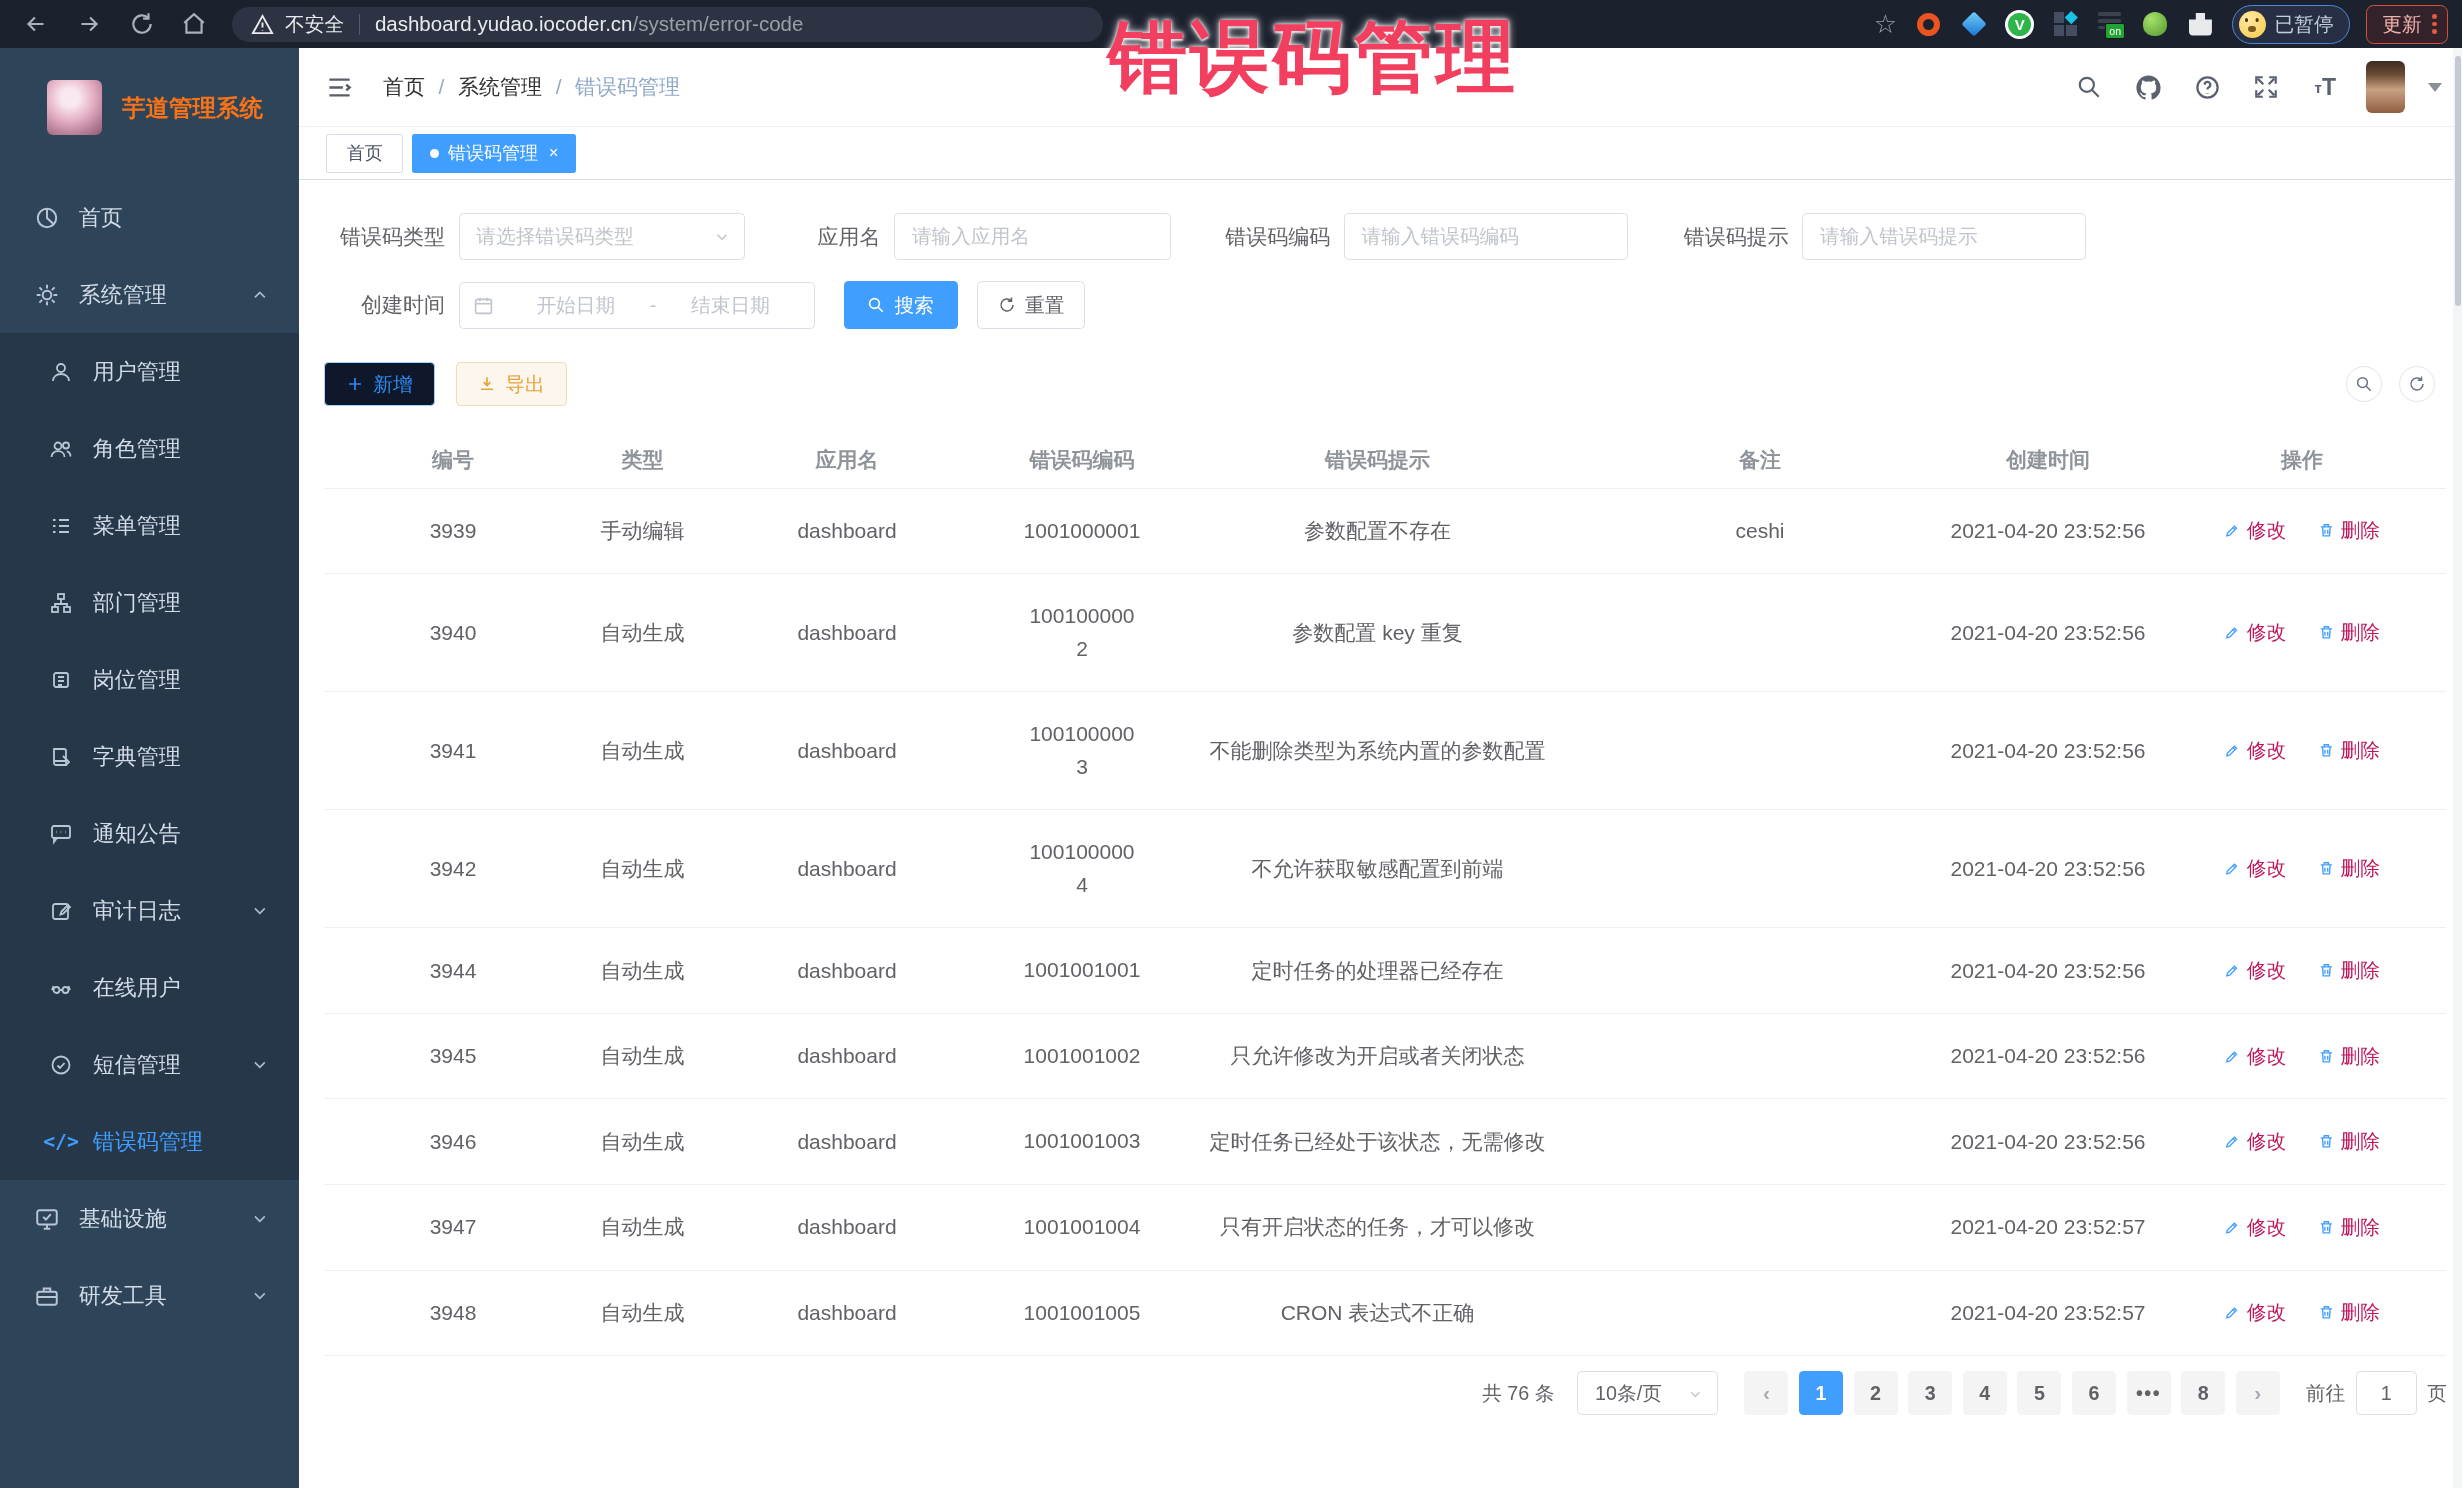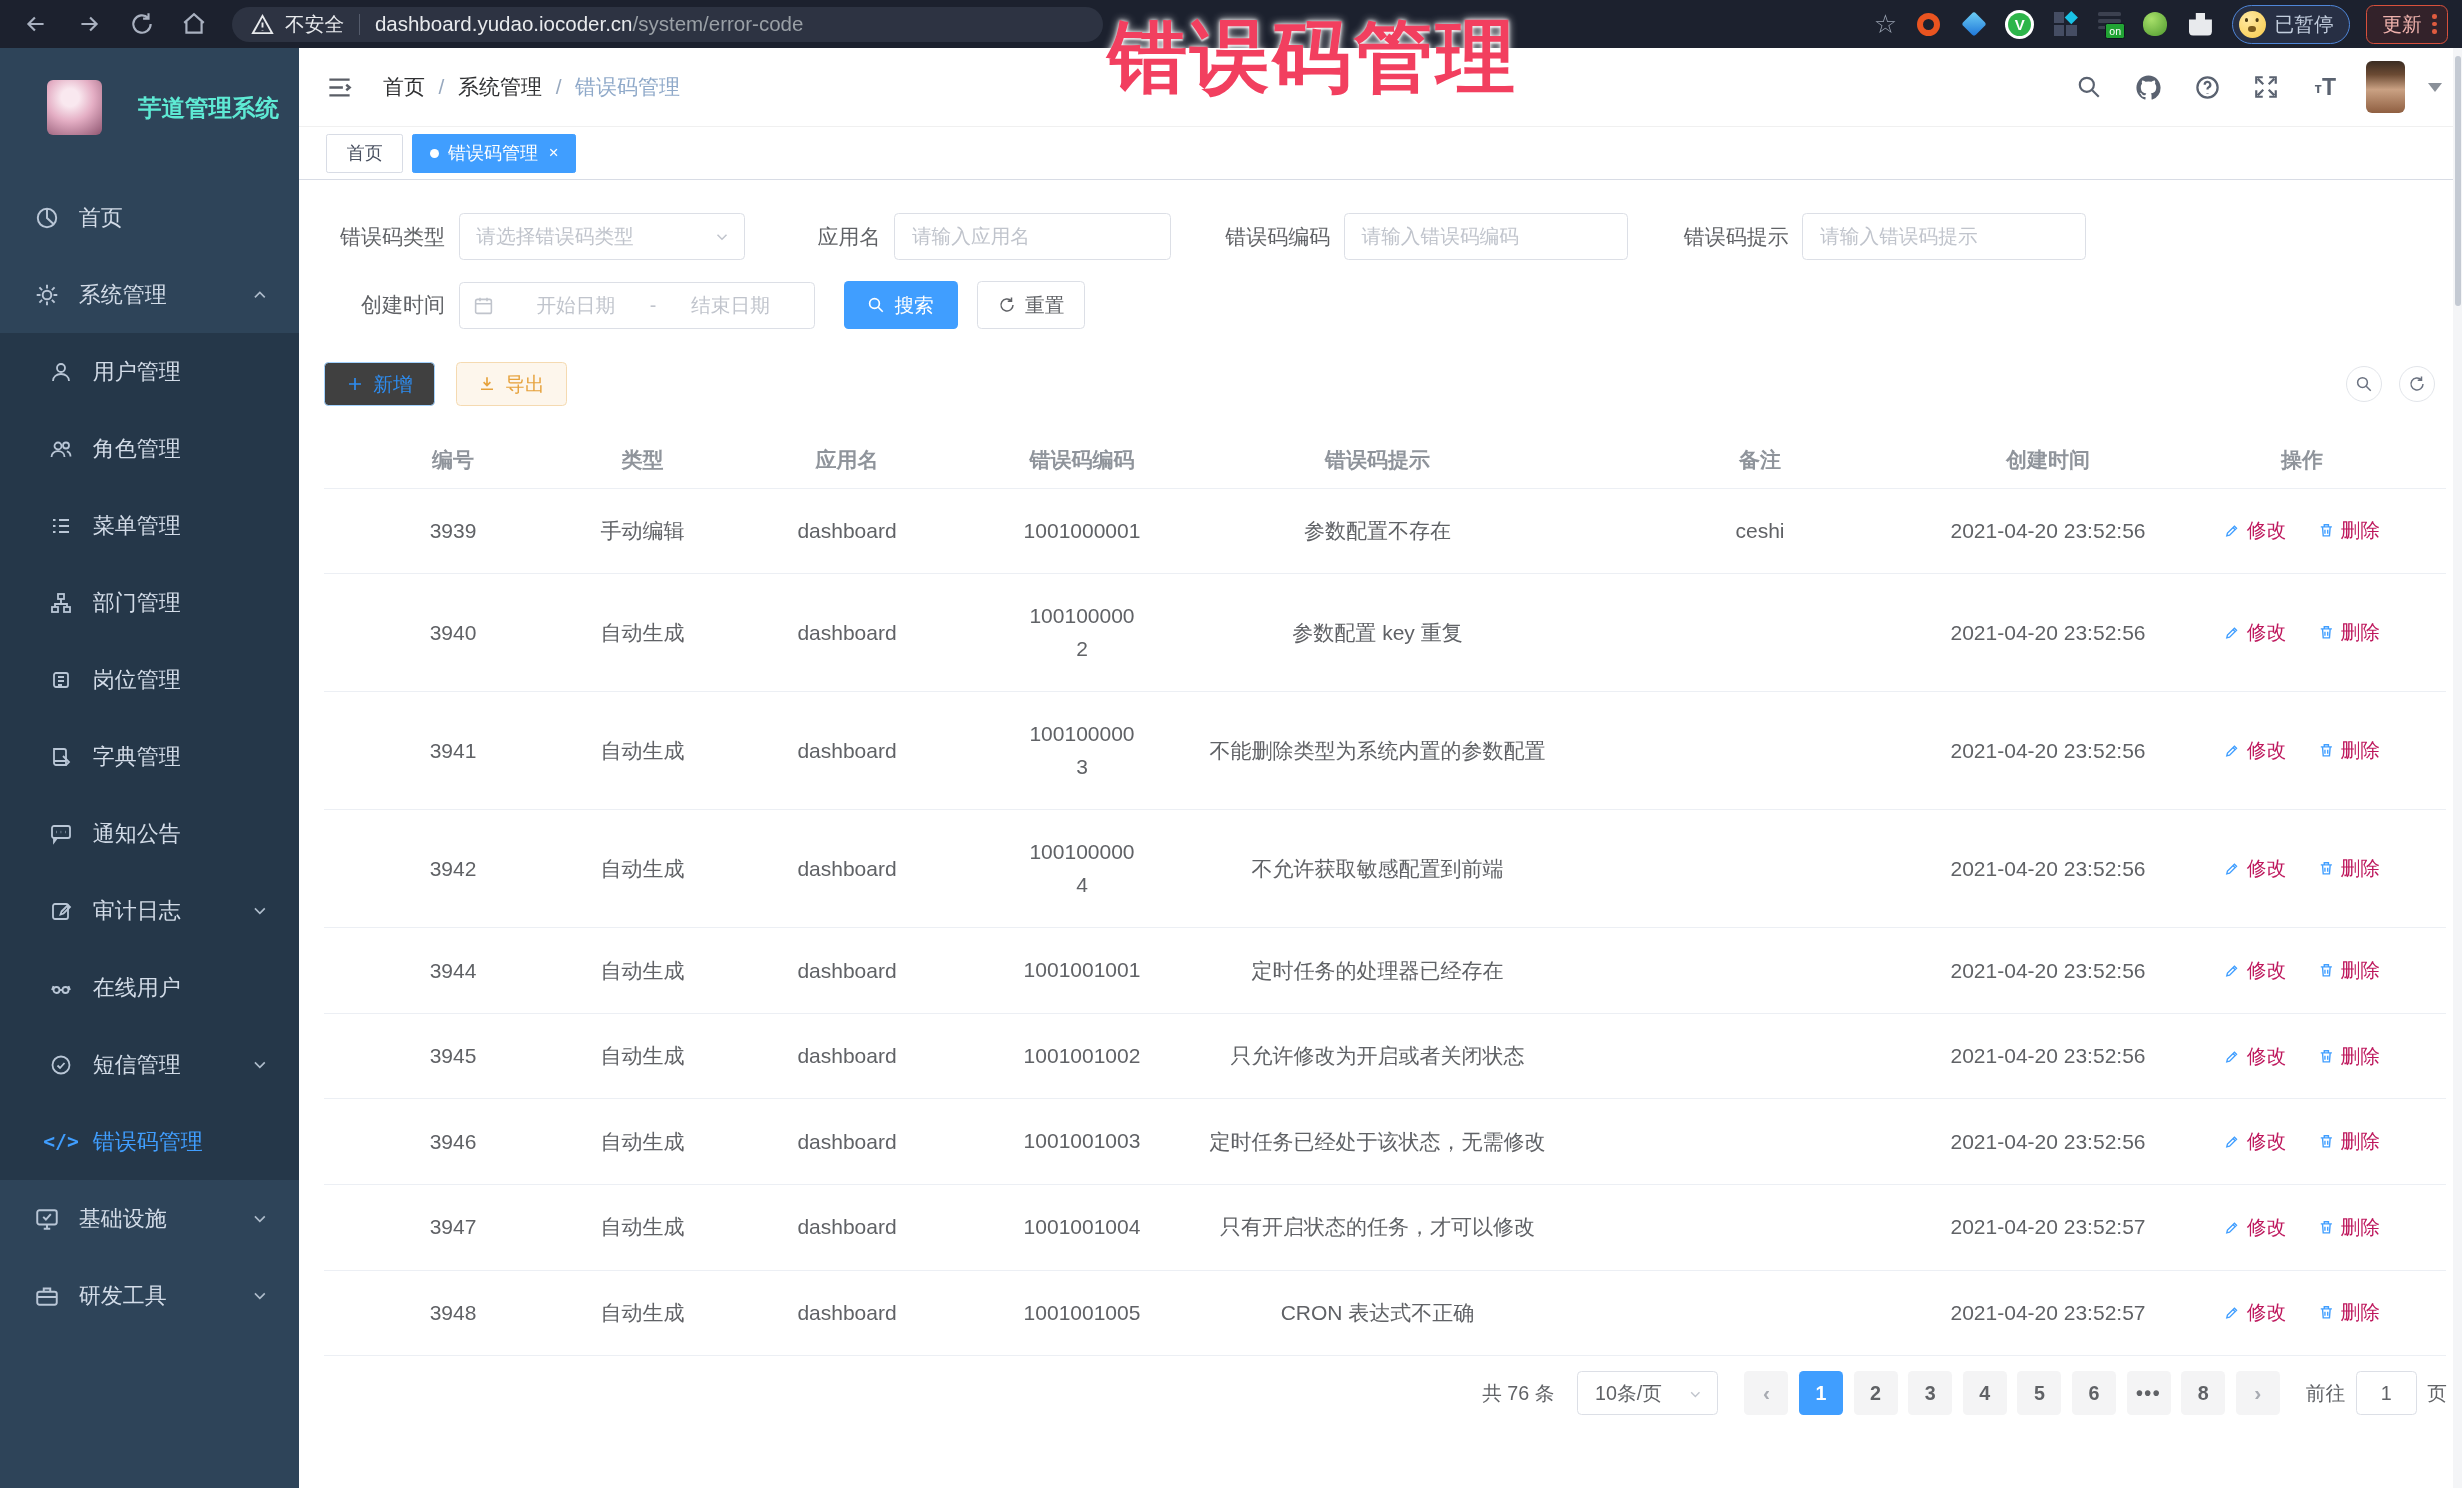--- a/index.html
+++ b/index.html
@@ -50,21 +50,21 @@
   .annotation { position:absolute; left:1108px; top:4.5px; z-index:60; font-size:79px; font-weight:bold;
     color:#f23f5f; letter-spacing:3px; white-space:nowrap;
     text-shadow:0 0 9px rgba(255,255,255,.95),0 0 3.8px rgba(255,255,255,.9),0 1.5px 1.5px rgba(255,255,255,.6); }
 
   
   .app { display:flex; height:1440px; }
   .sidebar { width:299px; background:#2e4459; flex-shrink:0; color:#cfd9e6; position:relative; }
   .logo-row { display:flex; align-items:center; padding:32px 0 23px 47px; }
   .logo-img { width:55px; height:55px; border-radius:6px;
     background:radial-gradient(circle at 42% 32%,#f9e8ef 18%,#e4aec4 48%,#8e5570 100%); }
-  .logo-title { margin-left:36px; color:#5eead4; font-size:23.5px; font-weight:bold; }
+  .logo-title { margin-left:20px; color:#f97316; font-size:23.5px; font-weight:bold; }
   .menu { margin-top:21px; }
   .menu-item { position:relative; height:77px; display:flex; align-items:center; cursor:pointer; font-size:22px; color:#d3dce8; }
   .menu-item.top { padding-left:32px; }
   .menu-item .mi-icon { width:30px; display:flex; justify-content:center; color:#b9c6d6; }
   .menu-item .mi-label { margin-left:16.7px; }
   .sub-block { background:#253749; }
   .menu-item.sub { padding-left:46px; }
   .menu-item.active { color:#409eff; }
   .menu-item.active .mi-icon { color:#409eff; }
   .chev { position:absolute; right:29px; color:#aebccb; }
@@ -112,21 +112,21 @@
   .date-box .cal { color:#c0c4cc; margin-right:12px; }
   .date-start,.date-end { flex:1; text-align:center; }
   .date-sep { color:#c0c4cc; margin:0 4.5px; }
   .btn { display:inline-flex; align-items:center; justify-content:center; gap:9px; border-radius:4.5px;
          font-size:19.7px; cursor:pointer; border:0.8px solid transparent; font-family:inherit; }
   .btn-search { margin-left:29px; width:114px; height:48px; background:#409eff; color:#fff; }
   .btn-reset { margin-left:19.7px; width:108px; height:48px; background:#fff; border-color:#dcdfe6; color:#606266; }
 
   
   .toolbar { margin-top:33px; display:flex; align-items:center; position:relative; }
-  .btn-add { width:111px; height:44px; background:#404040; border-color:#a3d3ff; color:#2d8cf0; }
+  .btn-add { width:111px; height:44px; background:#0f172a; border-color:#a3d3ff; color:#2d8cf0; }
   .btn-export { margin-left:21px; width:111px; height:44px; background:#fdf6ec; border-color:#f5dab1; color:#e6a23c; }
   .toolbar-right { position:absolute; right:12px; display:flex; gap:16.7px; }
   .circle-btn { width:36px; height:36px; border-radius:50%; border:0.8px solid #e2e5ea; background:#fff;
                 display:flex; align-items:center; justify-content:center; color:#6b7280; cursor:pointer; }
 
   
   table.grid { margin-top:26px; width:2121px; border-collapse:collapse; table-layout:fixed; }
   .grid th { height:56px; font-size:21px; font-weight:600; color:#8f949b; border-bottom:0.8px solid #eceff4; text-align:center; }
   .grid td { padding:26px 7.6px; font-size:21px; color:#606266; text-align:center; border-bottom:0.8px solid #eceff4; }
   .col-id{width:258px;} .col-type{width:121px;} .col-app{width:288px;} .col-code{width:182px;}

